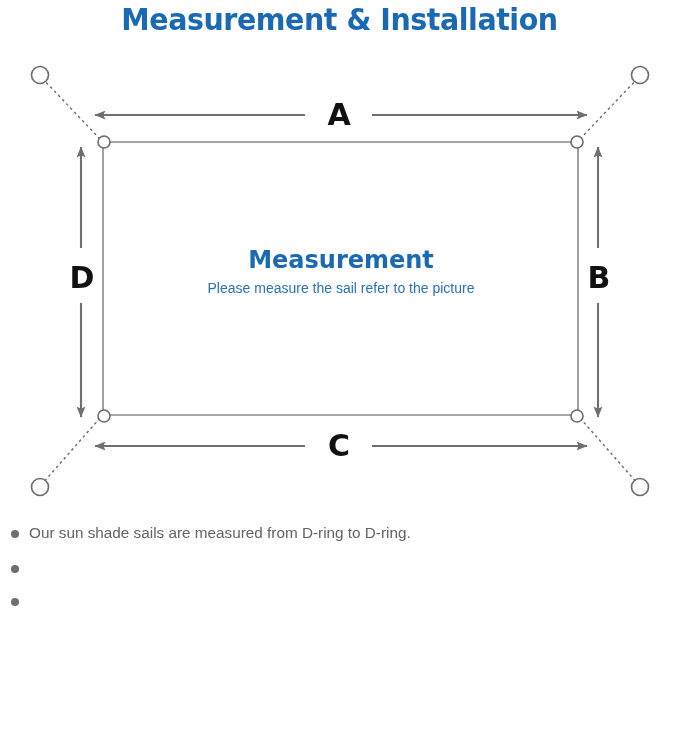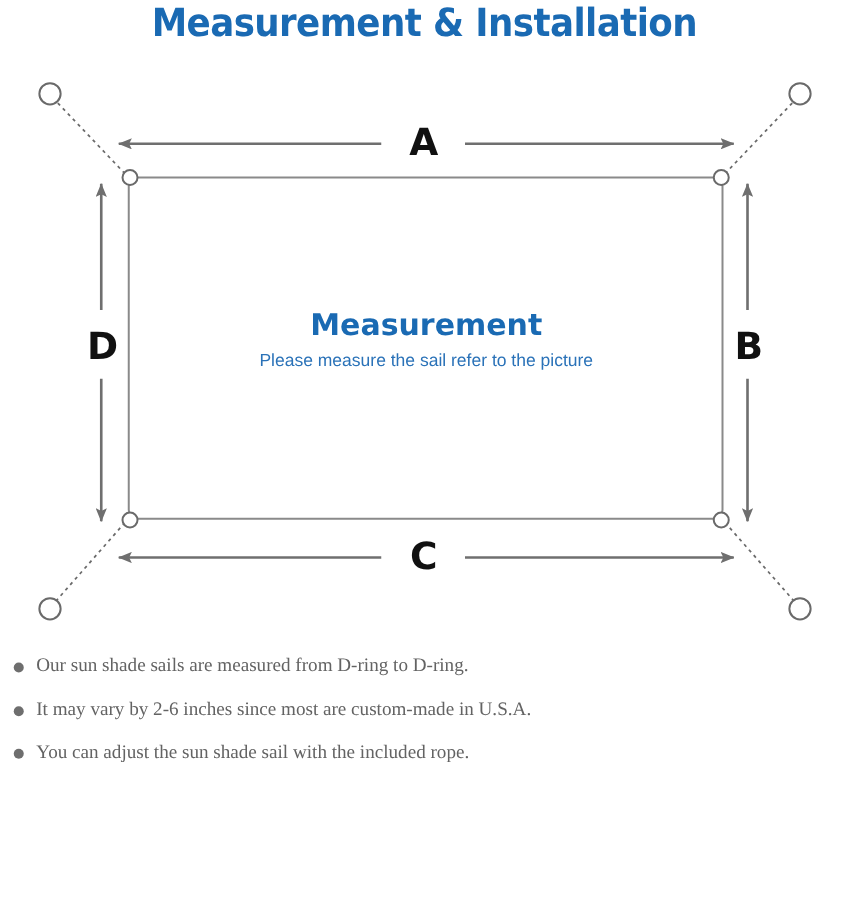--- a/index.html
+++ b/index.html
@@ -85,21 +85,21 @@
   .note-bullet {
     position: absolute;
     left: 11px;
     top: 8px;
     width: 8px;
     height: 8px;
     border-radius: 50%;
     background: #6e6e6e;
   }
   .note-text {
-    font-family: Liberation Serif, serif;
+    font-family: Liberation Sans, sans-serif;
     font-size: 15.3px;
     line-height: 21.5px;
     color: #636363;
     padding-right: 4px;
   }
 </style>
 </head>
 <body>
 
 <div id="page-title">Measurement &amp; Installation</div>
@@ -167,19 +167,17 @@
   </svg>
 </div>
 
 <div id="notes">
   <div class="note-row">
     <span class="note-bullet"></span>
     <span class="note-text">Our sun shade sails are measured from D-ring to D-ring.</span>
   </div>
   <div class="note-row">
     <span class="note-bullet"></span>
-    <span class="note-text">It may vary by 2-6 inches since most are custom-made in U.S.A.</span>
   </div>
   <div class="note-row">
     <span class="note-bullet"></span>
-    <span class="note-text">You can adjust the sun shade sail with the included rope.</span>
   </div>
 </div>
 
 </body></html>

